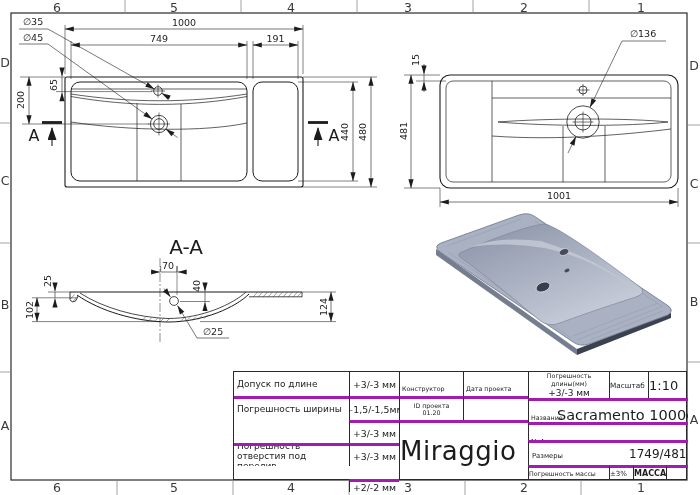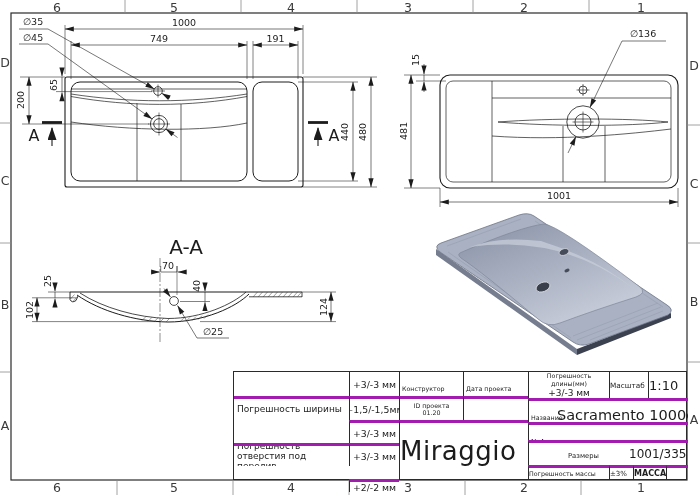--- a/index.html
+++ b/index.html
@@ -280,20 +280,23 @@
     <g>
       <ellipse cx="564" cy="252" rx="5" ry="3.2" transform="rotate(-20 564 252)" fill="#474c5a" stroke="#d9dde4" stroke-width="0.7"></ellipse>
       <ellipse cx="567" cy="270.5" rx="2.6" ry="1.7" transform="rotate(-20 567 270.5)" fill="#474c5a"></ellipse>
       <ellipse cx="543" cy="287" rx="7.2" ry="4.6" transform="rotate(-22 543 287)" fill="#3a3f4c" stroke="#d9dde4" stroke-width="0.8"></ellipse>
     </g>
   </g>
 </svg>
 
 <div id="titleblock">
 
+  <div class="cell tol-label no-l no-t" style="left:0;top:0;width:115px;height:24px;">
+      <span>Допуск по длине</span>
+    </div>
   <div class="cell tol-value no-t" style="left:115px;top:0;width:50px;height:24px;">
       <span>+3/-3 мм</span>
     </div>
   <div class="cell tol-label no-l" style="left:0;top:24px;width:115px;height:24px;">
       <span>Погрешность ширины</span>
     </div>
   <div class="cell tol-value" style="left:115px;top:24px;width:50px;height:24px;">
       <span>+1,5/-1,5мм</span>
     </div>
   <div class="cell tol-value" style="left:115px;top:48px;width:50px;height:23px;">
@@ -337,22 +340,22 @@
     <span>1:10</span>
   </div>
   <div class="cell" style="left:294px;top:26px;width:160px;height:24px;">
     <span class="tiny corner">Название</span>
     <span id="name-value">Sacramento 1000c</span>
   </div>
   <div class="cell" style="left:294px;top:50px;width:160px;height:18px;">
     <span class="tiny corner" style="font-size:6.8px;">№ Артикула</span>
   </div>
   <div class="cell" style="left:294px;top:68px;width:160px;height:25px;">
-    <span class="tiny" style="position:absolute;left:3px;top:9px;font-size:6.8px;margin-left:36px;">Размеры</span>
-    <span id="size-value">1001/335</span>
+    <span class="tiny" style="position:absolute;left:3px;top:9px;font-size:6.8px;">Размеры</span>
+    <span id="size-value">1749/481</span>
   </div>
   <div class="cell center" style="left:294px;top:93px;width:81px;height:14px;">
     <span style="font-size:6.3px;">Погрешность массы</span>
   </div>
   <div class="cell center" style="left:375px;top:93px;width:24px;height:14px;">
     <span id="masstol-value">±3%</span>
   </div>
   <div class="cell center" style="left:399px;top:93px;width:33px;height:14px;">
     <span id="mass-label">МАССА</span>
   </div>

